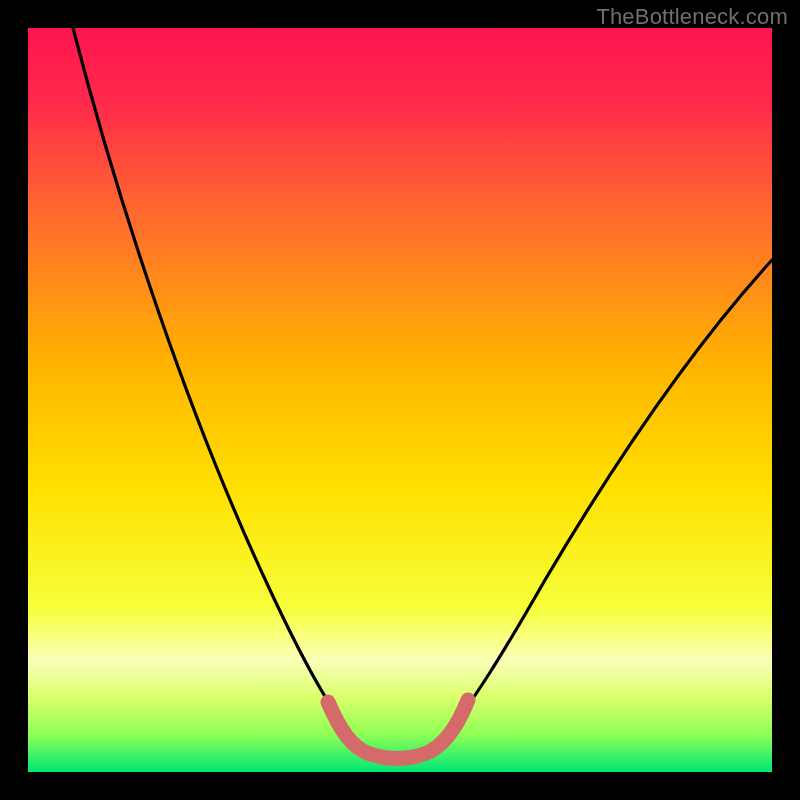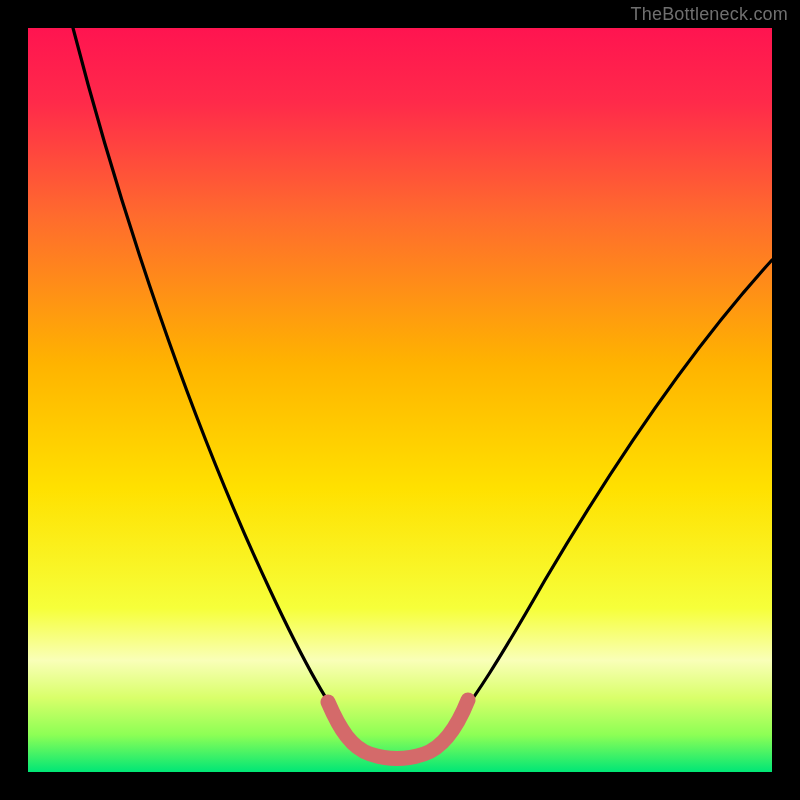--- a/index.html
+++ b/index.html
@@ -14,21 +14,21 @@
   .stage {
     position: relative;
     width: 800px;
     height: 800px;
   }
   .watermark {
     position: absolute;
     top: 4px;
     right: 12px;
     color: #6f6f6f;
-    font-size: 18px;
+    font-size: 22px;
     font-weight: 500;
     letter-spacing: 0.2px;
     user-select: none;
   }
   svg {
     display: block;
   }
 </style>
 </head>
 <body>

